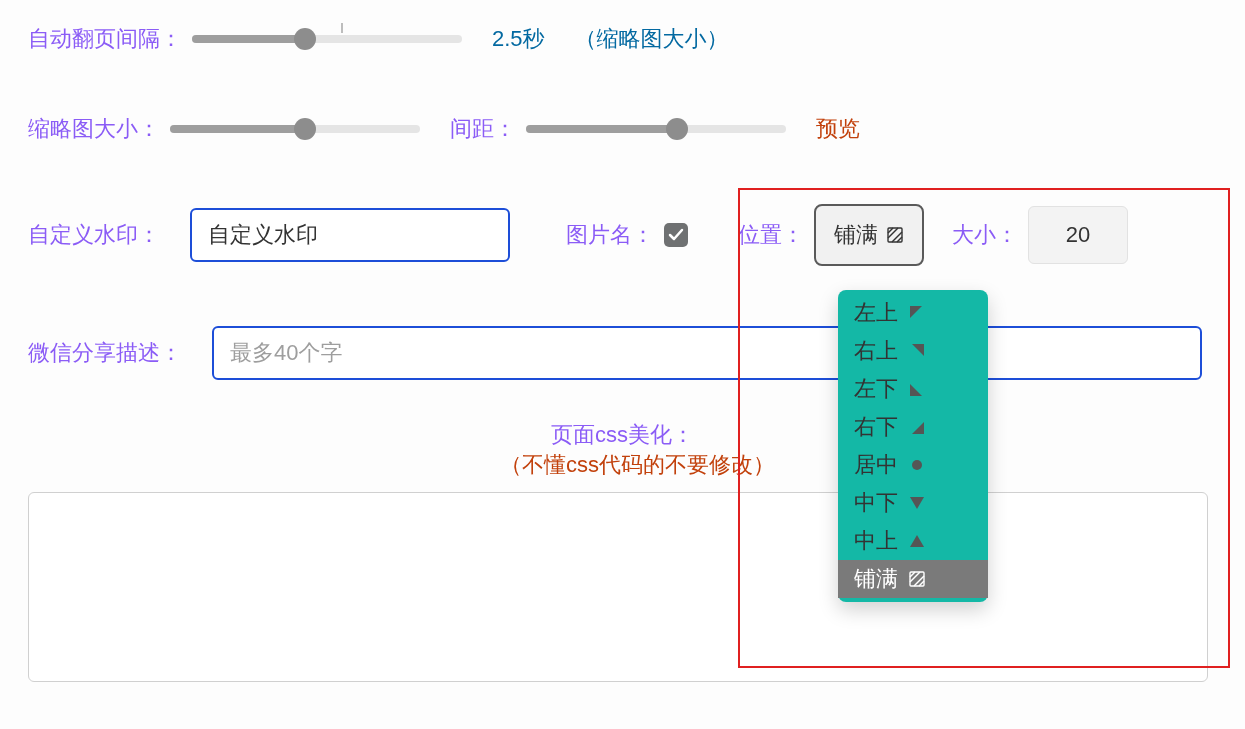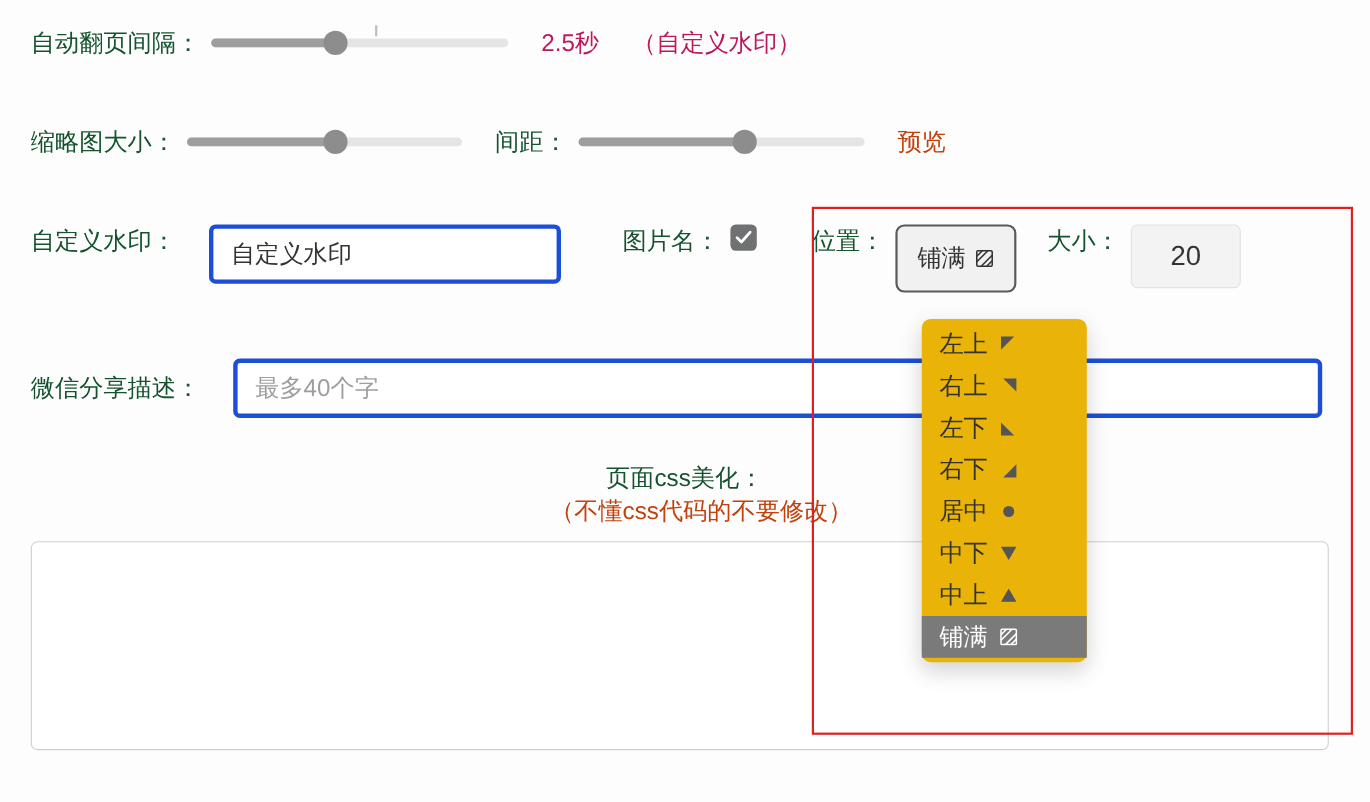--- a/index.html
+++ b/index.html
@@ -17,21 +17,21 @@
     box-sizing: border-box;
     padding: 24px 28px;
   }
   .row {
     display: flex;
     align-items: center;
     margin-bottom: 60px;
   }
   .row.tight { margin-bottom: 40px; }
   .label {
-    color: #14532d;
+    color: #8b5cf6;
     white-space: nowrap;
   }
   .ml10 { margin-left: 10px; }
   .ml30 { margin-left: 30px; }
   .ml40 { margin-left: 56px; }
 
   
   .slider {
     position: relative;
     height: 8px;
@@ -55,30 +55,30 @@
   }
   .slider .tick {
     position: absolute;
     top: -12px;
     width: 2px;
     height: 10px;
     background: #bdbdbd;
   }
 
   .value-text {
-    color: #be185d;
+    color: #0369a1;
   }
   .muted {
     color: #c2410c;
   }
 
   
   .text-input {
     height: 54px;
-    border: 4px solid #1d4ed8;
+    border: 2px solid #1d4ed8;
     border-radius: 6px;
     background: #fff;
     padding: 0 16px;
     font-size: 22px;
     color: #333;
     box-sizing: border-box;
   }
   .text-input::placeholder { color: #9e9e9e; }
   .text-input-wide {
     width: 990px;
@@ -108,36 +108,36 @@
     color: #333;
     gap: 8px;
   }
   .size-input {
     width: 100px;
     height: 58px;
     border: 1px solid #e2e2e2;
     background: #f3f3f3;
     border-radius: 6px;
     text-align: center;
-    font-size: 25px;
+    font-size: 22px;
     color: #333;
     box-sizing: border-box;
   }
 
   
   .highlight-box {
     position: absolute;
     border: 2px solid #e02020;
     pointer-events: none;
   }
 
   
   .dropdown {
     position: absolute;
-    background: #eab308;
+    background: #14b8a6;
     border-radius: 8px;
     box-shadow: 0 8px 20px rgba(0,0,0,0.18);
     padding: 4px 0;
     font-size: 22px;
     color: #333;
     min-width: 150px;
   }
   .dropdown .opt {
     padding: 4px 16px;
     display: flex;
@@ -179,40 +179,40 @@
 
   
   <div class="row">
     <span class="label">自动翻页间隔：</span>
     <div class="slider ml10" style="width:270px">
       <div class="tick" style="left:55%"></div>
       <div class="fill" style="width:42%"></div>
       <div class="thumb" style="left:42%"></div>
     </div>
     <span class="value-text ml30">2.5秒</span>
-    <span class="value-text ml30">（自定义水印）</span>
+    <span class="value-text ml30">（缩略图大小）</span>
   </div>
 
   
   <div class="row">
     <span class="label">缩略图大小：</span>
     <div class="slider ml10" style="width:250px">
       <div class="fill" style="width:54%"></div>
       <div class="thumb" style="left:54%"></div>
     </div>
     <span class="label ml30">间距：</span>
     <div class="slider ml10" style="width:260px">
       <div class="fill" style="width:58%"></div>
       <div class="thumb" style="left:58%"></div>
     </div>
     <span class="muted ml30">预览</span>
   </div>
 
   
-  <div class="row" style="align-items:flex-start;">
+  <div class="row" style="align-items:center;">
     <span class="label">自定义水印：</span>
     <input class="text-input ml30" style="width: 320px;" value="自定义水印">
     <span class="label ml40">图片名：</span>
     <span class="checkbox ml10">
       <svg viewBox="0 0 16 16">
           <path d="M2 8 L6 12 L14 3" fill="none" stroke="#fff" stroke-width="2.5" stroke-linecap="round" stroke-linejoin="round"></path>
         </svg>
     </span>
     <span class="label" style="margin-left:50px">位置：</span>
     <span class="select-btn ml10">

